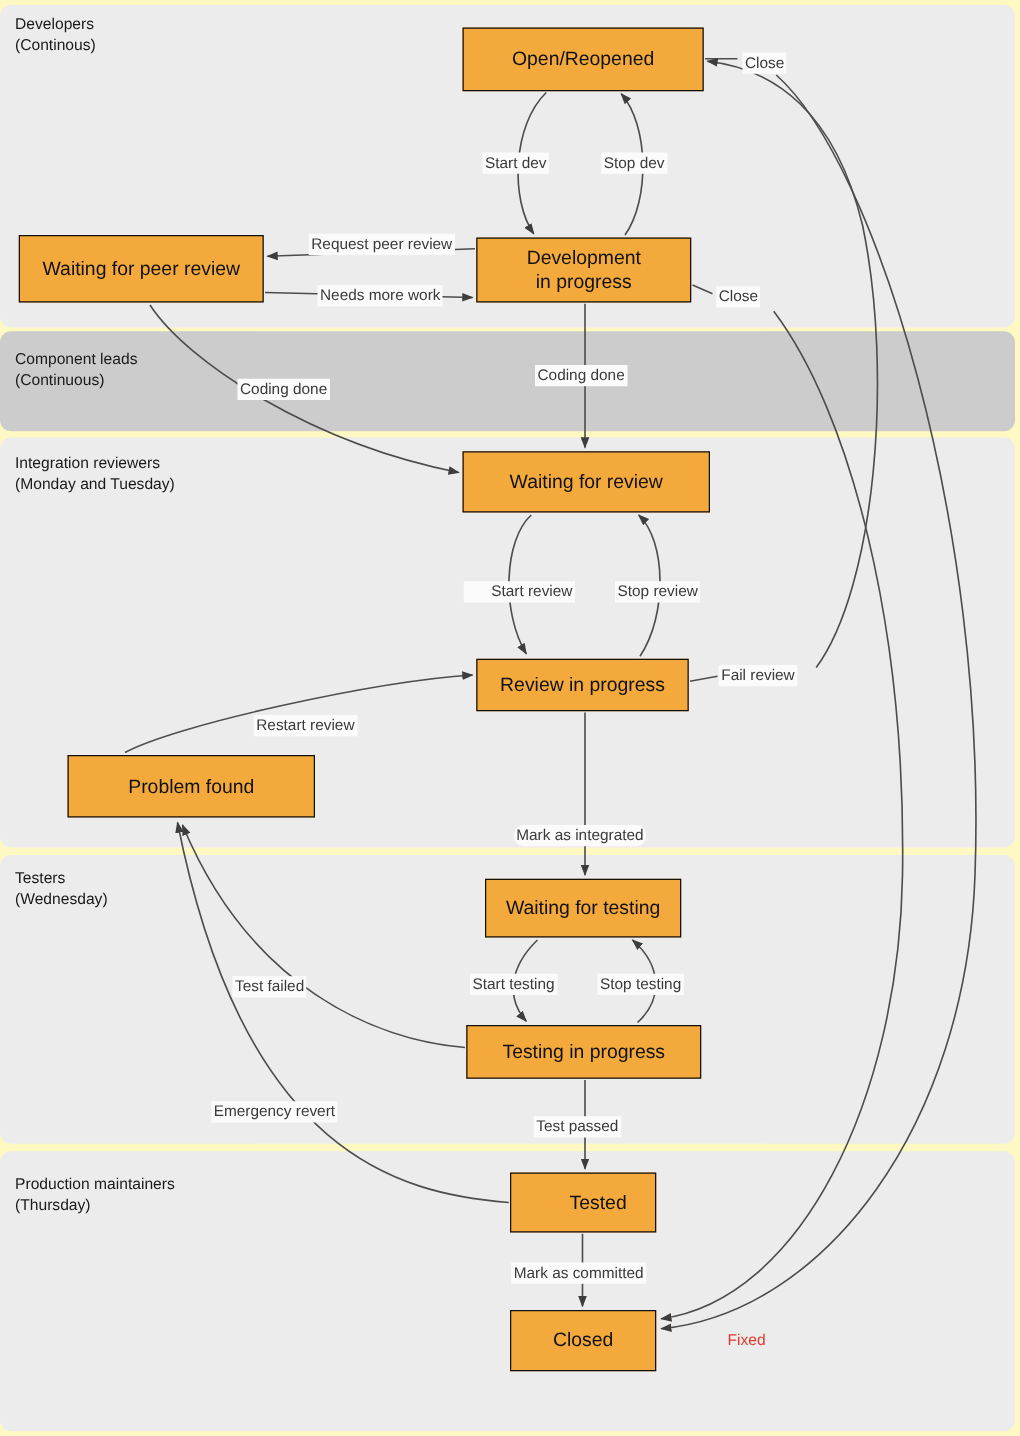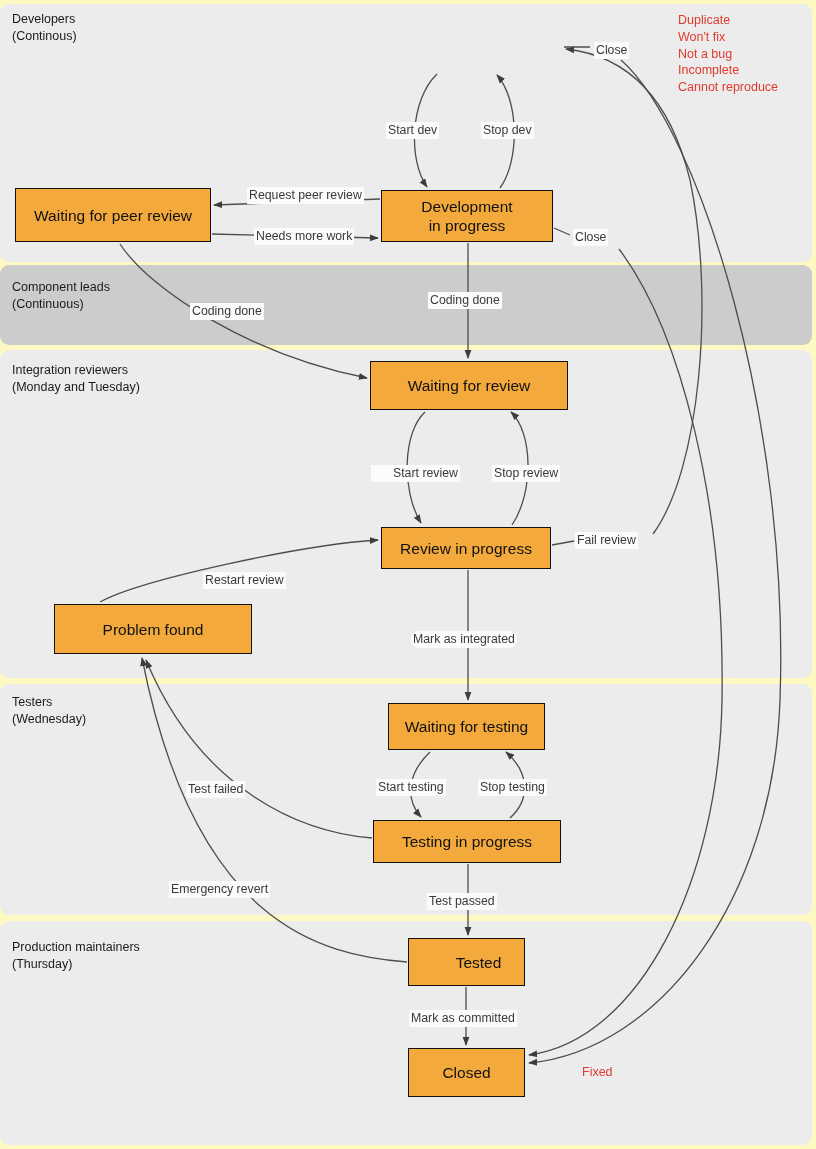--- a/index.html
+++ b/index.html
@@ -76,20 +76,21 @@
 (Continous)</div>
   <div class="lane-title" style="left: 12px; top: 279px; white-space: pre-line;">Component leads
 (Continuous)</div>
   <div class="lane-title" style="left: 12px; top: 362px; white-space: pre-line;">Integration reviewers
 (Monday and Tuesday)</div>
   <div class="lane-title" style="left: 12px; top: 694px; white-space: pre-line;">Testers
 (Wednesday)</div>
   <div class="lane-title" style="left: 12px; top: 939px; white-space: pre-line;">Production maintainers
 (Thursday)</div>
 
+  <div class="node" style="left:370px;top:22px;width:193px;height:51px;">Open/Reopened</div>
   <div class="node" style="left:15px;top:188px;width:196px;height:54px;">Waiting for peer review</div>
   <div class="node" style="left:381px;top:190px;width:172px;height:52px;white-space:pre-line;">Development
 in progress</div>
   <div class="node" style="left:370px;top:361px;width:198px;height:49px;">Waiting for review</div>
   <div class="node" style="left:381px;top:527px;width:170px;height:42px;">Review in progress</div>
   <div class="node" style="left:41px;top:604px;width:198px;height:50px;margin-left:13px;">Problem found</div>
   <div class="node" style="left:388px;top:703px;width:157px;height:47px;">Waiting for testing</div>
   <div class="node" style="left:373px;top:820px;width:188px;height:43px;">Testing in progress</div>
   <div class="node" style="left:408px;top:938px;width:117px;height:48px;padding-left:24px;">Tested</div>
   <div class="node" style="left:408px;top:1048px;width:117px;height:49px;">Closed</div>
@@ -99,28 +100,23 @@
   <div class="edge-label" style="left:247px;top:187px;">Request peer review</div>
   <div class="edge-label" style="left:254px;top:228px;">Needs more work</div>
   <div class="edge-label" style="left:594px;top:42px;">Close</div>
   <div class="edge-label" style="left:573px;top:229px;">Close</div>
   <div class="edge-label" style="left:190px;top:303px;">Coding done</div>
   <div class="edge-label" style="left:428px;top:292px;">Coding done</div>
   <div class="edge-label" style="left:371px;top:465px;padding-left:22px;">Start review</div>
   <div class="edge-label" style="left:492px;top:465px;">Stop review</div>
   <div class="edge-label" style="left:575px;top:532px;">Fail review</div>
   <div class="edge-label" style="left:203px;top:572px;">Restart review</div>
-  <div class="edge-label" style="left:411px;top:631px;border-radius:8px;">Mark as integrated</div>
+  <div class="edge-label" style="left:411px;top:660px;border-radius:8px;">Mark as integrated</div>
   <div class="edge-label" style="left:376px;top:779px;">Start testing</div>
   <div class="edge-label" style="left:478px;top:779px;">Stop testing</div>
   <div class="edge-label" style="left:186px;top:781px;">Test failed</div>
   <div class="edge-label" style="left:169px;top:881px;">Emergency revert</div>
   <div class="edge-label" style="left:427px;top:893px;">Test passed</div>
   <div class="edge-label" style="left:409px;top:1010px;">Mark as committed</div>
 
-  <div class="red-note" style="left: 678px; top: 12px; white-space: pre-line;">Duplicate
-Won't fix
-Not a bug
-Incomplete
-Cannot reproduce</div>
   <div class="red-single" style="left:582px;top:1065px;">Fixed</div>
 
 </div>
 
 </body></html>

